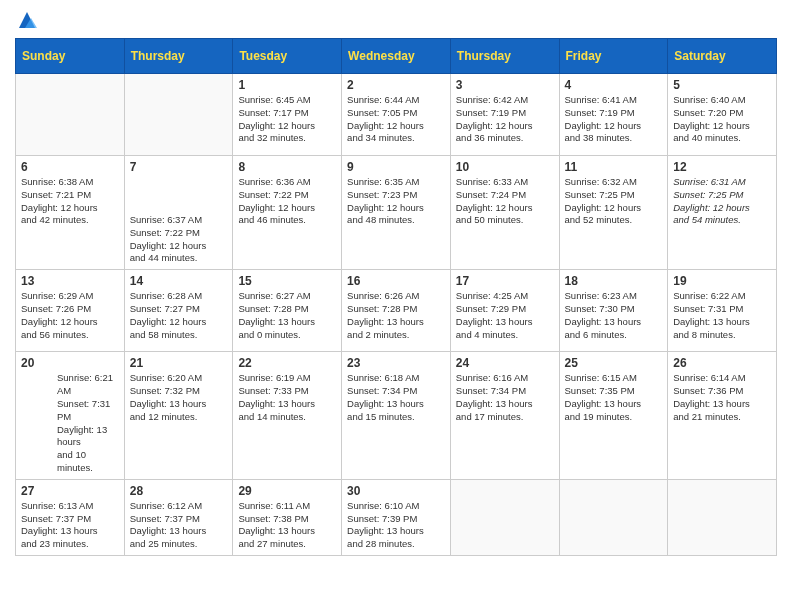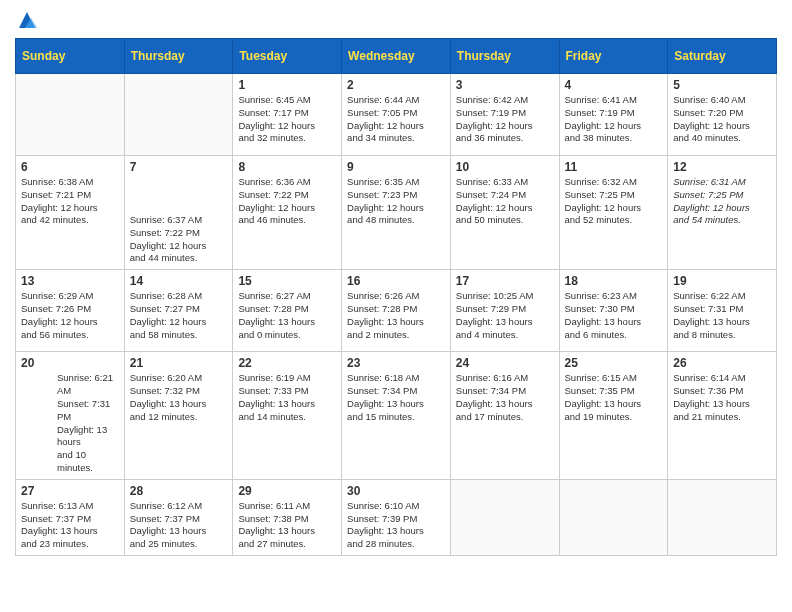--- a/index.html
+++ b/index.html
@@ -248,21 +248,21 @@
           </td>
           <td>
             <span class="day-number">16</span>
             <div class="day-info" style="white-space: pre-line;">Sunrise: 6:26 AM
 Sunset: 7:28 PM
 Daylight: 13 hours
 and 2 minutes.</div>
           </td>
           <td>
             <span class="day-number">17</span>
-            <div class="day-info" style="white-space: pre-line;">Sunrise: 10:25 AM
+            <div class="day-info" style="white-space: pre-line;">Sunrise: 4:25 AM
 Sunset: 7:29 PM
 Daylight: 13 hours
 and 4 minutes.</div>
           </td>
           <td>
             <span class="day-number">18</span>
             <div class="day-info" style="white-space: pre-line;">Sunrise: 6:23 AM
 Sunset: 7:30 PM
 Daylight: 13 hours
 and 6 minutes.</div>

